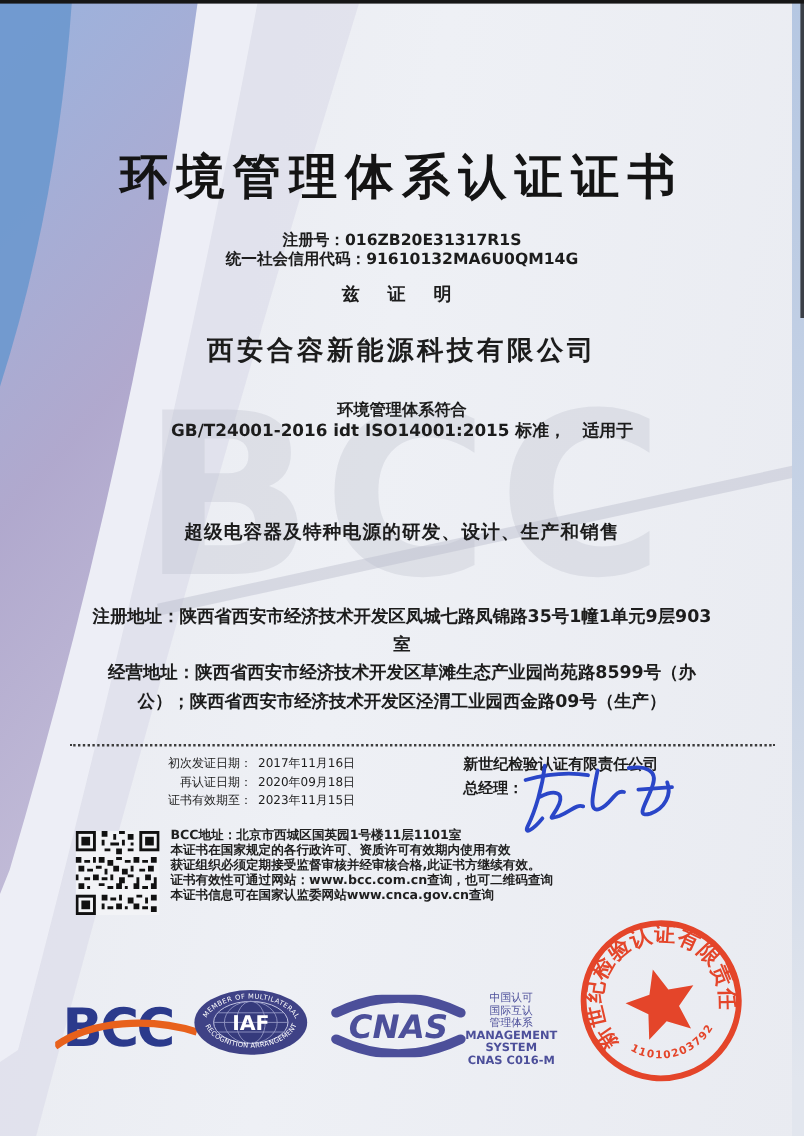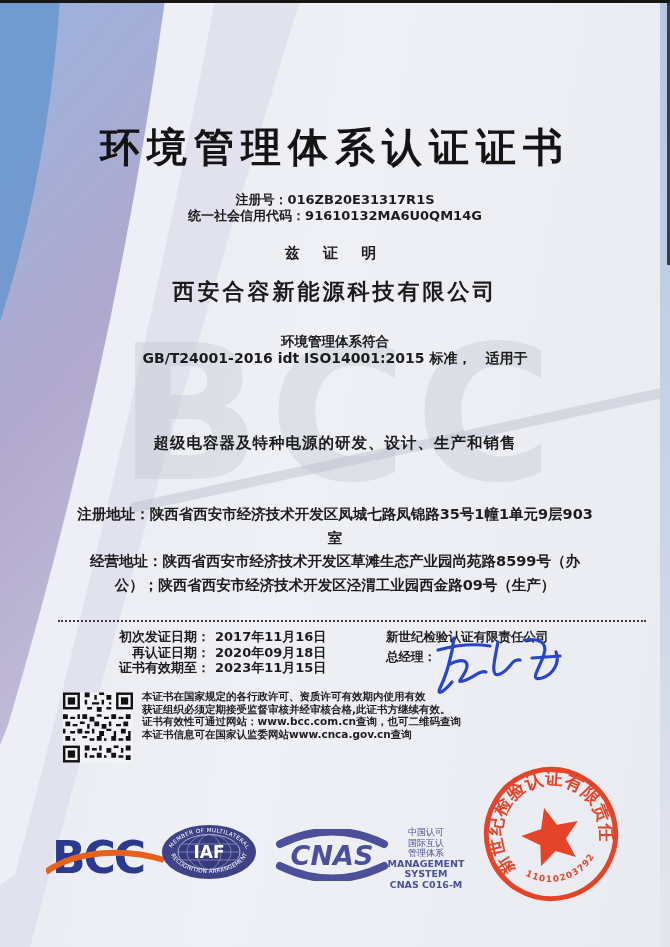--- a/index.html
+++ b/index.html
@@ -14,30 +14,30 @@
   #scan-right-dark{top:0;right:0;width:3px;height:265px;background:#3a3f47;}
   
   #watermark-text{top:320px;left:118px;width:540px;font-size:188px;font-weight:800;
      letter-spacing:8px;color:rgba(186,189,203,.32);line-height:1;user-select:none;}
   
   .center{left:75px;width:520px;text-align:center;}
   #cert-title{top:120px;font-size:40px;font-weight:600;letter-spacing:7px;
      font-family:"DejaVu Serif","Liberation Serif",serif;color:#141414;}
   #reg-line{top:191px;font-size:13px;font-weight:700;text-align:center;}
   #credit-line{top:207px;font-size:13px;font-weight:700;}
-  #hereby{top:236px;font-size:15px;font-weight:700;letter-spacing:9px;margin-top:8px;}
+  #hereby{top:236px;font-size:15px;font-weight:700;letter-spacing:9px;}
   #company-name{top:277px;font-size:22px;font-weight:600;letter-spacing:3px;}
   #system-line{top:333px;font-size:13.5px;font-weight:700;}
   #standard-line{top:350px;font-size:14px;font-weight:700;}
   #scope-line{top:433px;font-size:15.5px;font-weight:700;letter-spacing:1px;}
   #addresses{top:503px;font-size:14.5px;font-weight:700;line-height:23.5px;}
   
   #dotted-sep{top:620px;left:58px;width:588px;border-top:2px dotted #3c3c3c;height:0;}
   
-  #dates{top:629px;left:92px;width:250px;font-size:13px;font-weight:700;}
+  #dates{top:629px;left:92px;width:250px;font-size:10px;font-weight:400;}
   .date-row{display:flex;line-height:15.6px;}
   .date-label{width:118px;text-align:right;}
   .date-value{margin-left:5px;white-space:nowrap;}
   
   #issuer{top:629px;left:386px;width:240px;font-size:12.5px;font-weight:700;text-align:left;}
   #issuer-gm{margin-top:3px;}
   #signature{top:628px;left:420px;width:160px;height:75px;}
   
   #qr-code{top:691px;left:63px;width:70px;height:73px;}
   #fine-print{top:690px;left:142px;width:390px;font-size:10.5px;font-weight:700;
@@ -151,20 +151,21 @@
                M15,16h2v2h-2z M18,15h2v1h-2z M21,16h1v2h-1z M24,15h2v2h-2z M27,16h1v2h-1z
                M1,18h2v2h-2z M4,19h1v1h-1z M8,18h2v1h-2z M11,19h2v1h-2z M14,18h2v2h-2z
                M17,19h1v1h-1z M20,18h2v2h-2z M23,19h2v1h-2z M26,18h2v2h-2z
                M9,22h2v2h-2z M12,23h2v1h-2z M15,22h1v2h-1z M18,23h2v2h-2z M21,22h2v1h-2z
                M24,23h1v2h-1z M26,22h2v2h-2z M9,25h1v2h-1z M11,26h2v1h-2z M14,25h2v2h-2z
                M17,26h1v1h-1z M20,25h2v2h-2z M23,26h2v1h-2z M26,26h2v2h-2z"></path>
     </g>
   </svg>
 
   <div id="fine-print" class="abs">
+    <div>BCC地址：北京市西城区国英园1号楼11层1101室</div>
     <div>本证书在国家规定的各行政许可、资质许可有效期内使用有效</div>
     <div>获证组织必须定期接受监督审核并经审核合格,此证书方继续有效。</div>
     <div>证书有效性可通过网站：www.bcc.com.cn查询，也可二维码查询</div>
     <div>本证书信息可在国家认监委网站www.cnca.gov.cn查询</div>
   </div>
 
   <div id="bcc-logo" class="abs">
     <span id="bcc-text">BCC</span>
     <svg class="abs" style="top:0;left:-6px;" width="120" height="62" viewBox="0 0 120 62">
       <path d="M0,44 C30,22 80,20 118,32" stroke="#e8611c" stroke-width="6" fill="none"></path>

